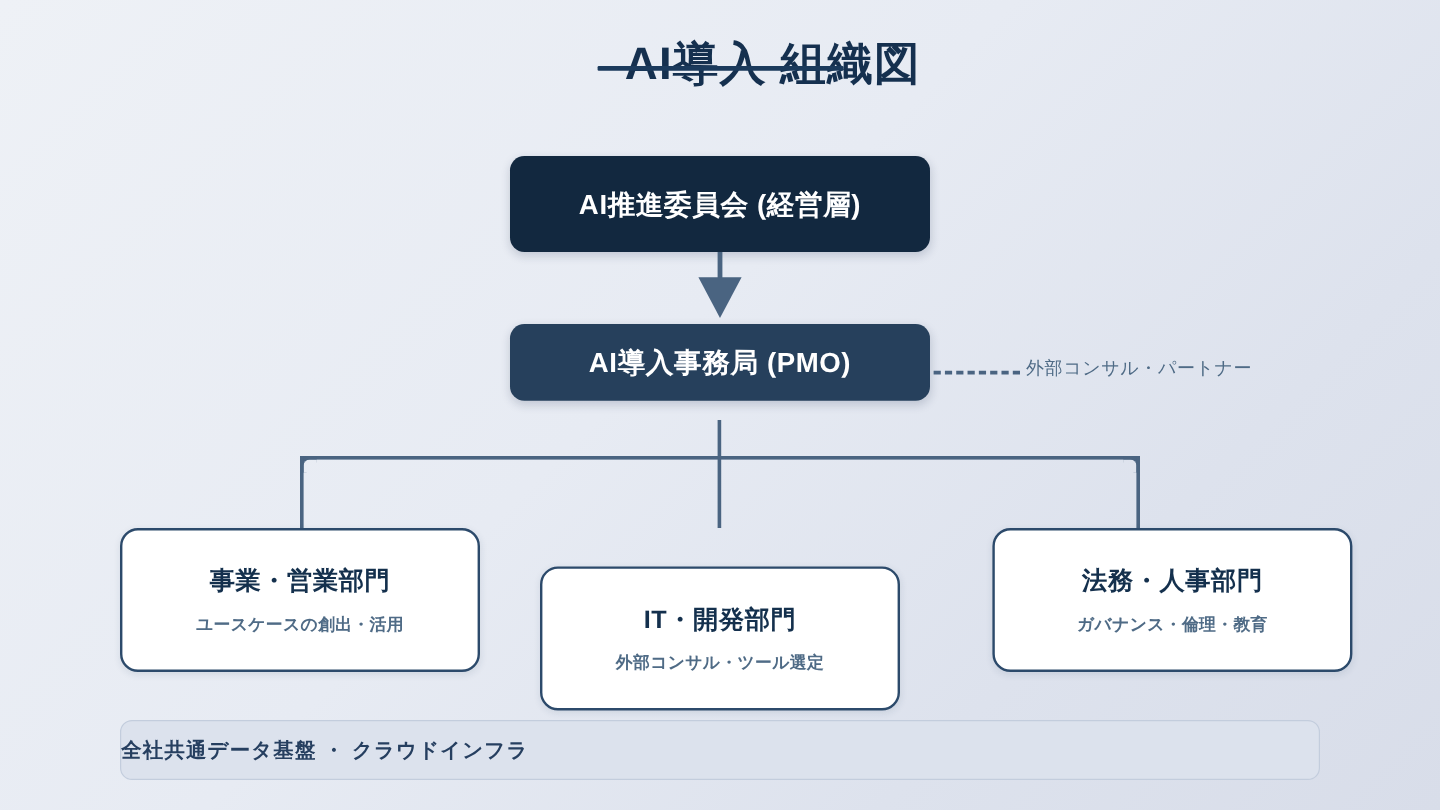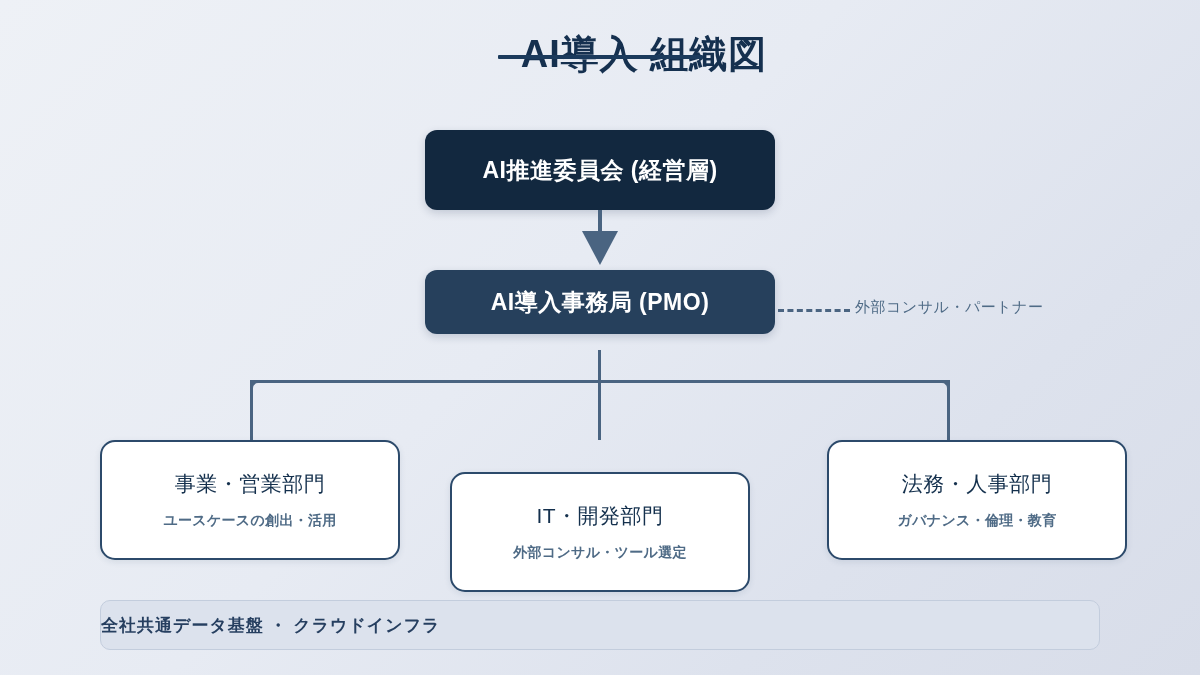--- a/index.html
+++ b/index.html
@@ -100,21 +100,21 @@
     border: 2px solid #2c4a6b;
     border-radius: 15px;
     box-shadow: 0 2px 6px rgba(30, 55, 90, 0.10);
   }
   .dept-1 { left: 100px; }
   .dept-2 { left: 450px; margin-top: 32px; }
   .dept-3 { left: 827px; }
 
   .box-dept .node-title {
     font-size: 21px;
-    font-weight: normal;
+    font-weight: bold;
     color: #14304d;
     letter-spacing: 0.5px;
     margin-bottom: 14px;
   }
   .box-dept .node-sub {
     font-size: 14px;
     font-weight: bold;
     color: #4f6organ;
     color: #4f6b86;
     letter-spacing: 0.3px;

